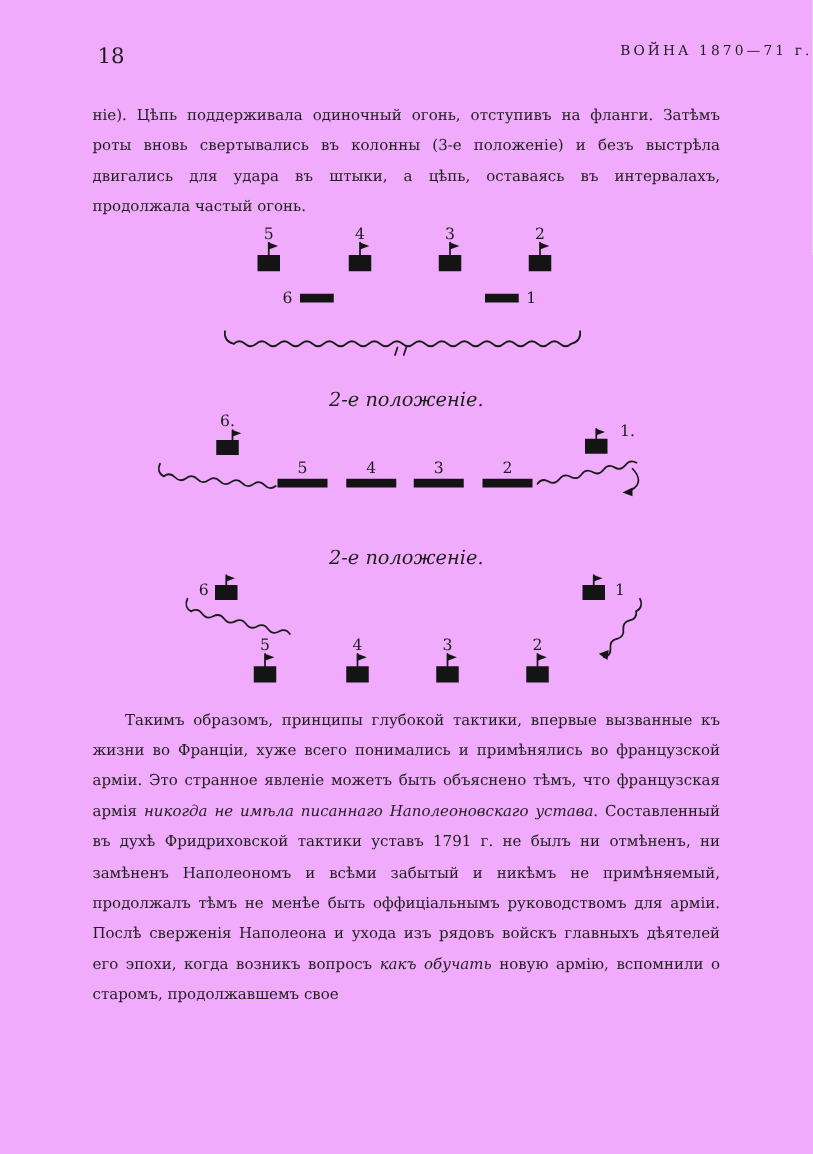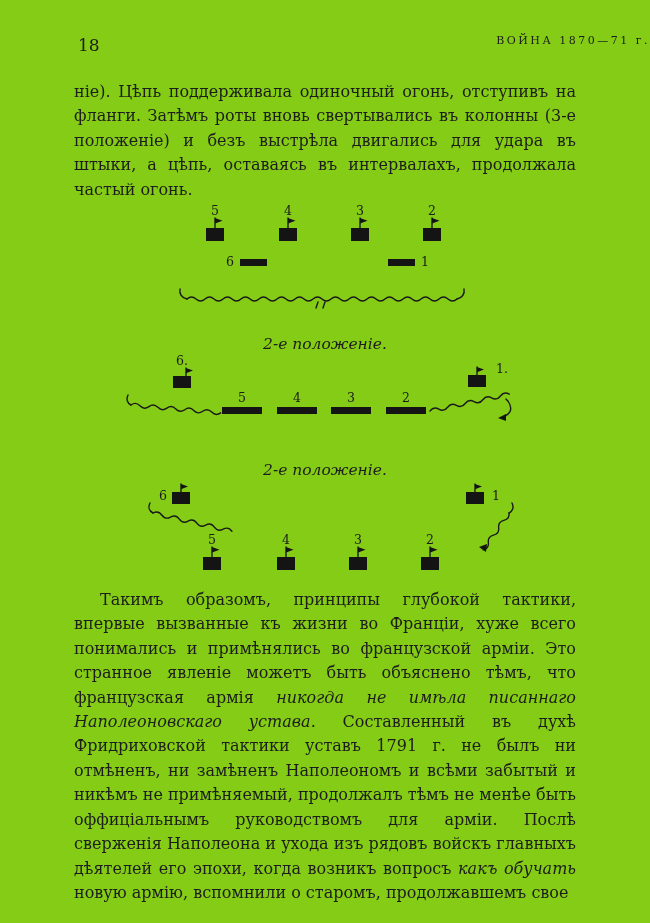--- a/index.html
+++ b/index.html
@@ -1,23 +1,23 @@
 <!DOCTYPE html>
 <html><head>
 <meta charset="utf-8">
 <style>
   html,body{margin:0;padding:0;background:#e9e8e4;}
-  .page{width:650px;height:923px;background:#84cc16;color:#1d1d1b;
+  .page{width:650px;height:923px;background:#f0abfc;color:#1d1d1b;
         font-family:"DejaVu Serif",serif;position:relative;box-sizing:border-box;
         padding-top:34px;overflow:hidden;}
   .header-row{position:relative;height:24px;}
   .page-number{position:absolute;left:78px;top:1px;font-size:17px;}
   .running-title{text-align:right;font-size:11px;letter-spacing:2.5px;}
   .body-block{margin:0 74px;}
-  .para{font-size:16px;line-height:24.4px;text-align:justify;margin:0;}
+  .para{font-size:12px;line-height:24.4px;text-align:justify;margin:0;}
   .p1{margin-top:22px;}
   .p2{margin-top:12px;text-indent:26px;}
   em{font-style:italic;}
   .dcaption{text-align:center;font-style:italic;font-size:15.5px;line-height:21px;}
   .cap1{margin-top:16px;}
   .cap2{margin-top:12px;font-style:italic;}
   .cap3{margin-top:10px;}
   svg{display:block;}
   .dfill{fill:#141414;stroke:none;}
   .dline{stroke:#1a1a1a;stroke-width:1.4;fill:none;stroke-linecap:round;}

